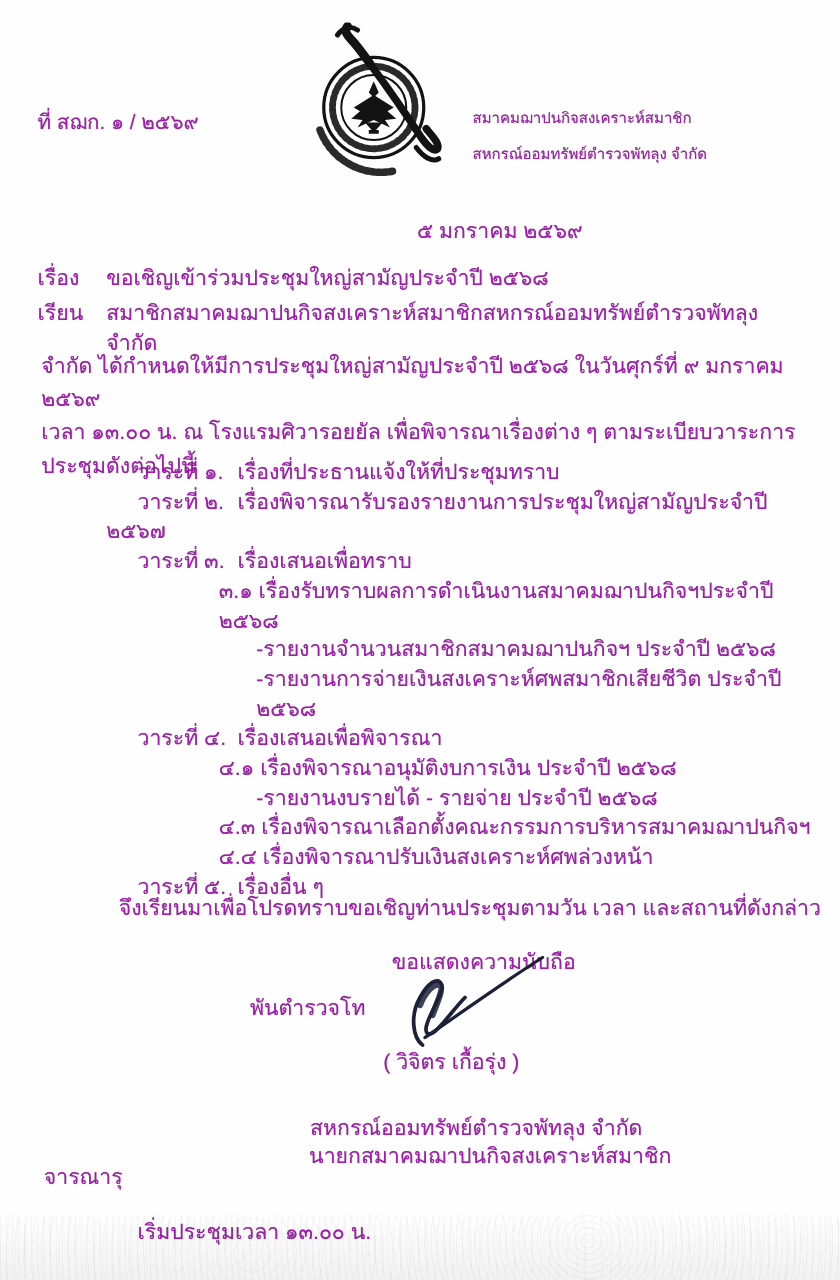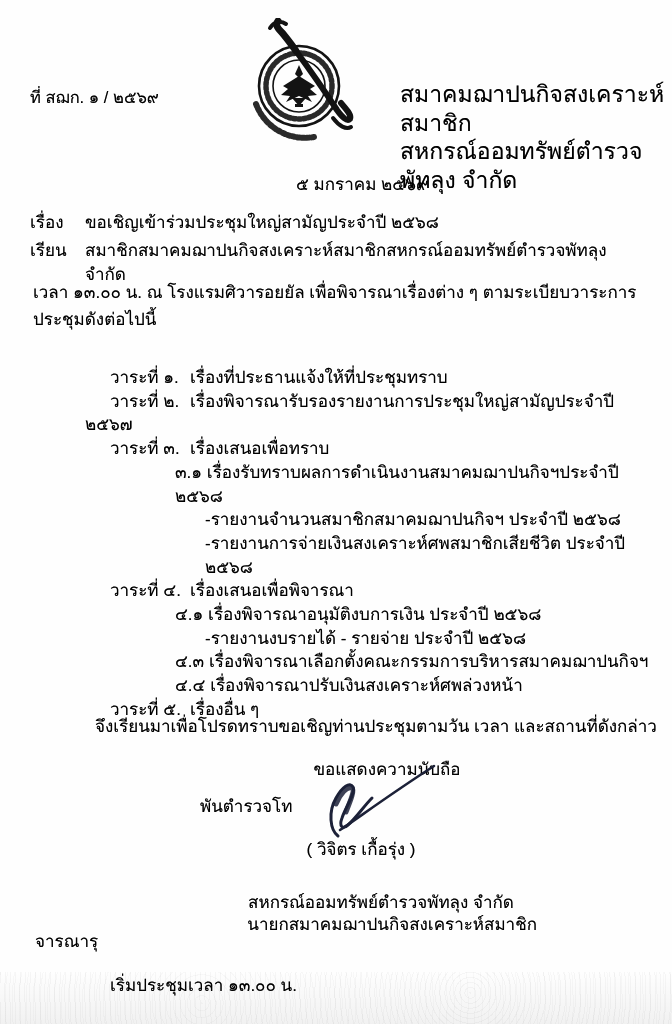--- a/index.html
+++ b/index.html
@@ -6,28 +6,28 @@
   .page{
     position:relative;
     width:672px;height:1024px;
     margin:0 auto;
     background:#fefefe;
     overflow:hidden;
     font-family:"Liberation Sans","DejaVu Sans",sans-serif;
     color:#1d1d1d;
   }
   .abs{position:absolute;}
-  .ink{color:#000000;text-shadow:0 0 0.6px rgba(20,20,20,0.45);}
+  .ink{color:#a21caf;text-shadow:0 0 0.6px rgba(20,20,20,0.45);}
   .sz{font-size:17px;line-height:24px;}
 
   .doc-number{top:84px;left:30px;font-size:16.5px;}
-  .org-block{top:80px;left:400px;font-size:23px;line-height:28.5px;}
+  .org-block{top:80px;left:378px;font-size:12px;line-height:28.5px;}
   .seal{top:18px;left:240px;width:122px;height:134px;}
 
-  .date-line{top:173px;left:296px;width:170px;text-align:left;}
+  .date-line{top:173px;left:296px;width:170px;text-align:right;}
 
   .field-label{left:30px;width:55px;}
   .field-text{left:85px;width:560px;}
   .subject-row{top:211px;}
   .to-row{top:239px;}
 
   .body-par{top:280px;left:33px;width:614px;line-height:26.5px;font-size:17px;}
   .body-par .first{padding-left:62px;}
 
   .agenda{top:366px;left:85px;width:570px;line-height:23.7px;font-size:17px;}
@@ -95,20 +95,21 @@
   </div>
 
   <div class="abs ink sz date-line">๕ มกราคม ๒๕๖๙</div>
 
   <div class="abs ink sz field-label subject-row">เรื่อง</div>
   <div class="abs ink sz field-text subject-row">ขอเชิญเข้าร่วมประชุมใหญ่สามัญประจำปี  ๒๕๖๘</div>
   <div class="abs ink sz field-label to-row">เรียน</div>
   <div class="abs ink sz field-text to-row">สมาชิกสมาคมฌาปนกิจสงเคราะห์สมาชิกสหกรณ์ออมทรัพย์ตำรวจพัทลุง จำกัด</div>
 
   <div class="abs ink body-par">
+    <div>จำกัด  ได้กำหนดให้มีการประชุมใหญ่สามัญประจำปี ๒๕๖๘  ในวันศุกร์ที่  ๙  มกราคม  ๒๕๖๙</div>
     <div>เวลา ๑๓.๐๐ น. ณ โรงแรมศิวารอยยัล เพื่อพิจารณาเรื่องต่าง ๆ ตามระเบียบวาระการประชุมดังต่อไปนี้</div>
   </div>
 
   <div class="abs ink agenda">
     <div class="a-row">
       <span class="a-label">วาระที่  ๑.</span><span>เรื่องที่ประธานแจ้งให้ที่ประชุมทราบ</span>
     </div>
     <div class="a-row">
       <span class="a-label">วาระที่  ๒.</span><span>เรื่องพิจารณารับรองรายงานการประชุมใหญ่สามัญประจำปี ๒๕๖๗</span>
     </div>

